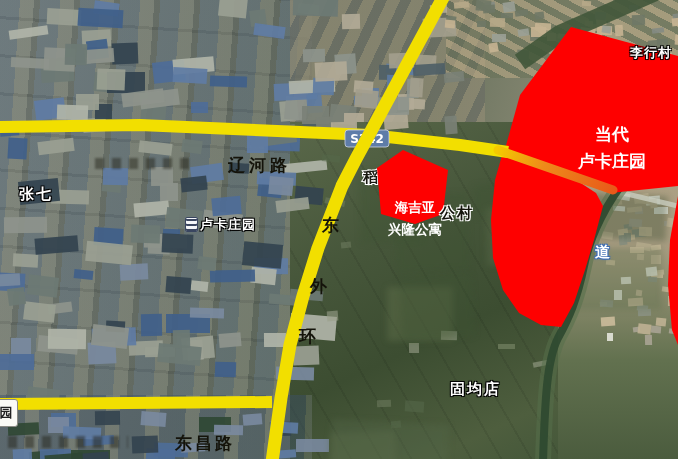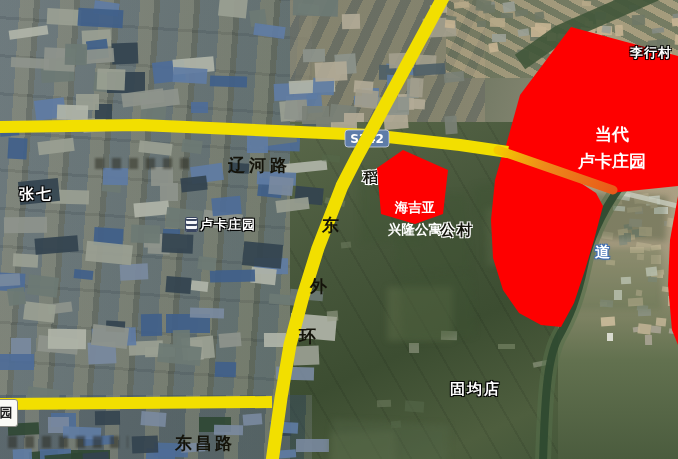--- a/index.html
+++ b/index.html
@@ -417,21 +417,21 @@
       <div>兴隆公寓</div>
     </div>
 
     <div class="lbl ow" style="left:19px;top:146px;font-size:15px;letter-spacing:2px;">张七</div>
 
     <span class="bld-icon" style="left:185px;top:178px;"></span>
     <div class="lbl ow" style="left:200px;top:177px;font-size:13px;letter-spacing:1px;">卢卡庄园</div>
 
     <div class="lbl ow" style="left:450px;top:341px;font-size:15px;letter-spacing:2px;">固均店</div>
 
-    <div class="lbl ob" style="left:440px;top:182px;font-size:15px;letter-spacing:2px;text-align:center;">公村</div>
+    <div class="lbl ob" style="left:440px;top:165px;font-size:15px;letter-spacing:2px;text-align:center;">公村</div>
 
     <div class="lbl blue-out" style="left:595px;top:204px;font-size:15px;">道</div>
 
     <div class="poi-box" style="left:-6px;top:360px;width:22px;height:26px;font-size:13px;">园</div>
 
     <div class="lbl road-label" style="left:228px;top:115px;font-size:17px;letter-spacing:4px;">辽河路</div>
     <div class="lbl road-label" style="left:175px;top:393px;font-size:17px;letter-spacing:3px;">东昌路</div>
 
     <div class="lbl road-label" style="left:322px;top:175px;font-size:17px;">东</div>
     <div class="lbl road-label" style="left:310px;top:236px;font-size:17px;">外</div>

